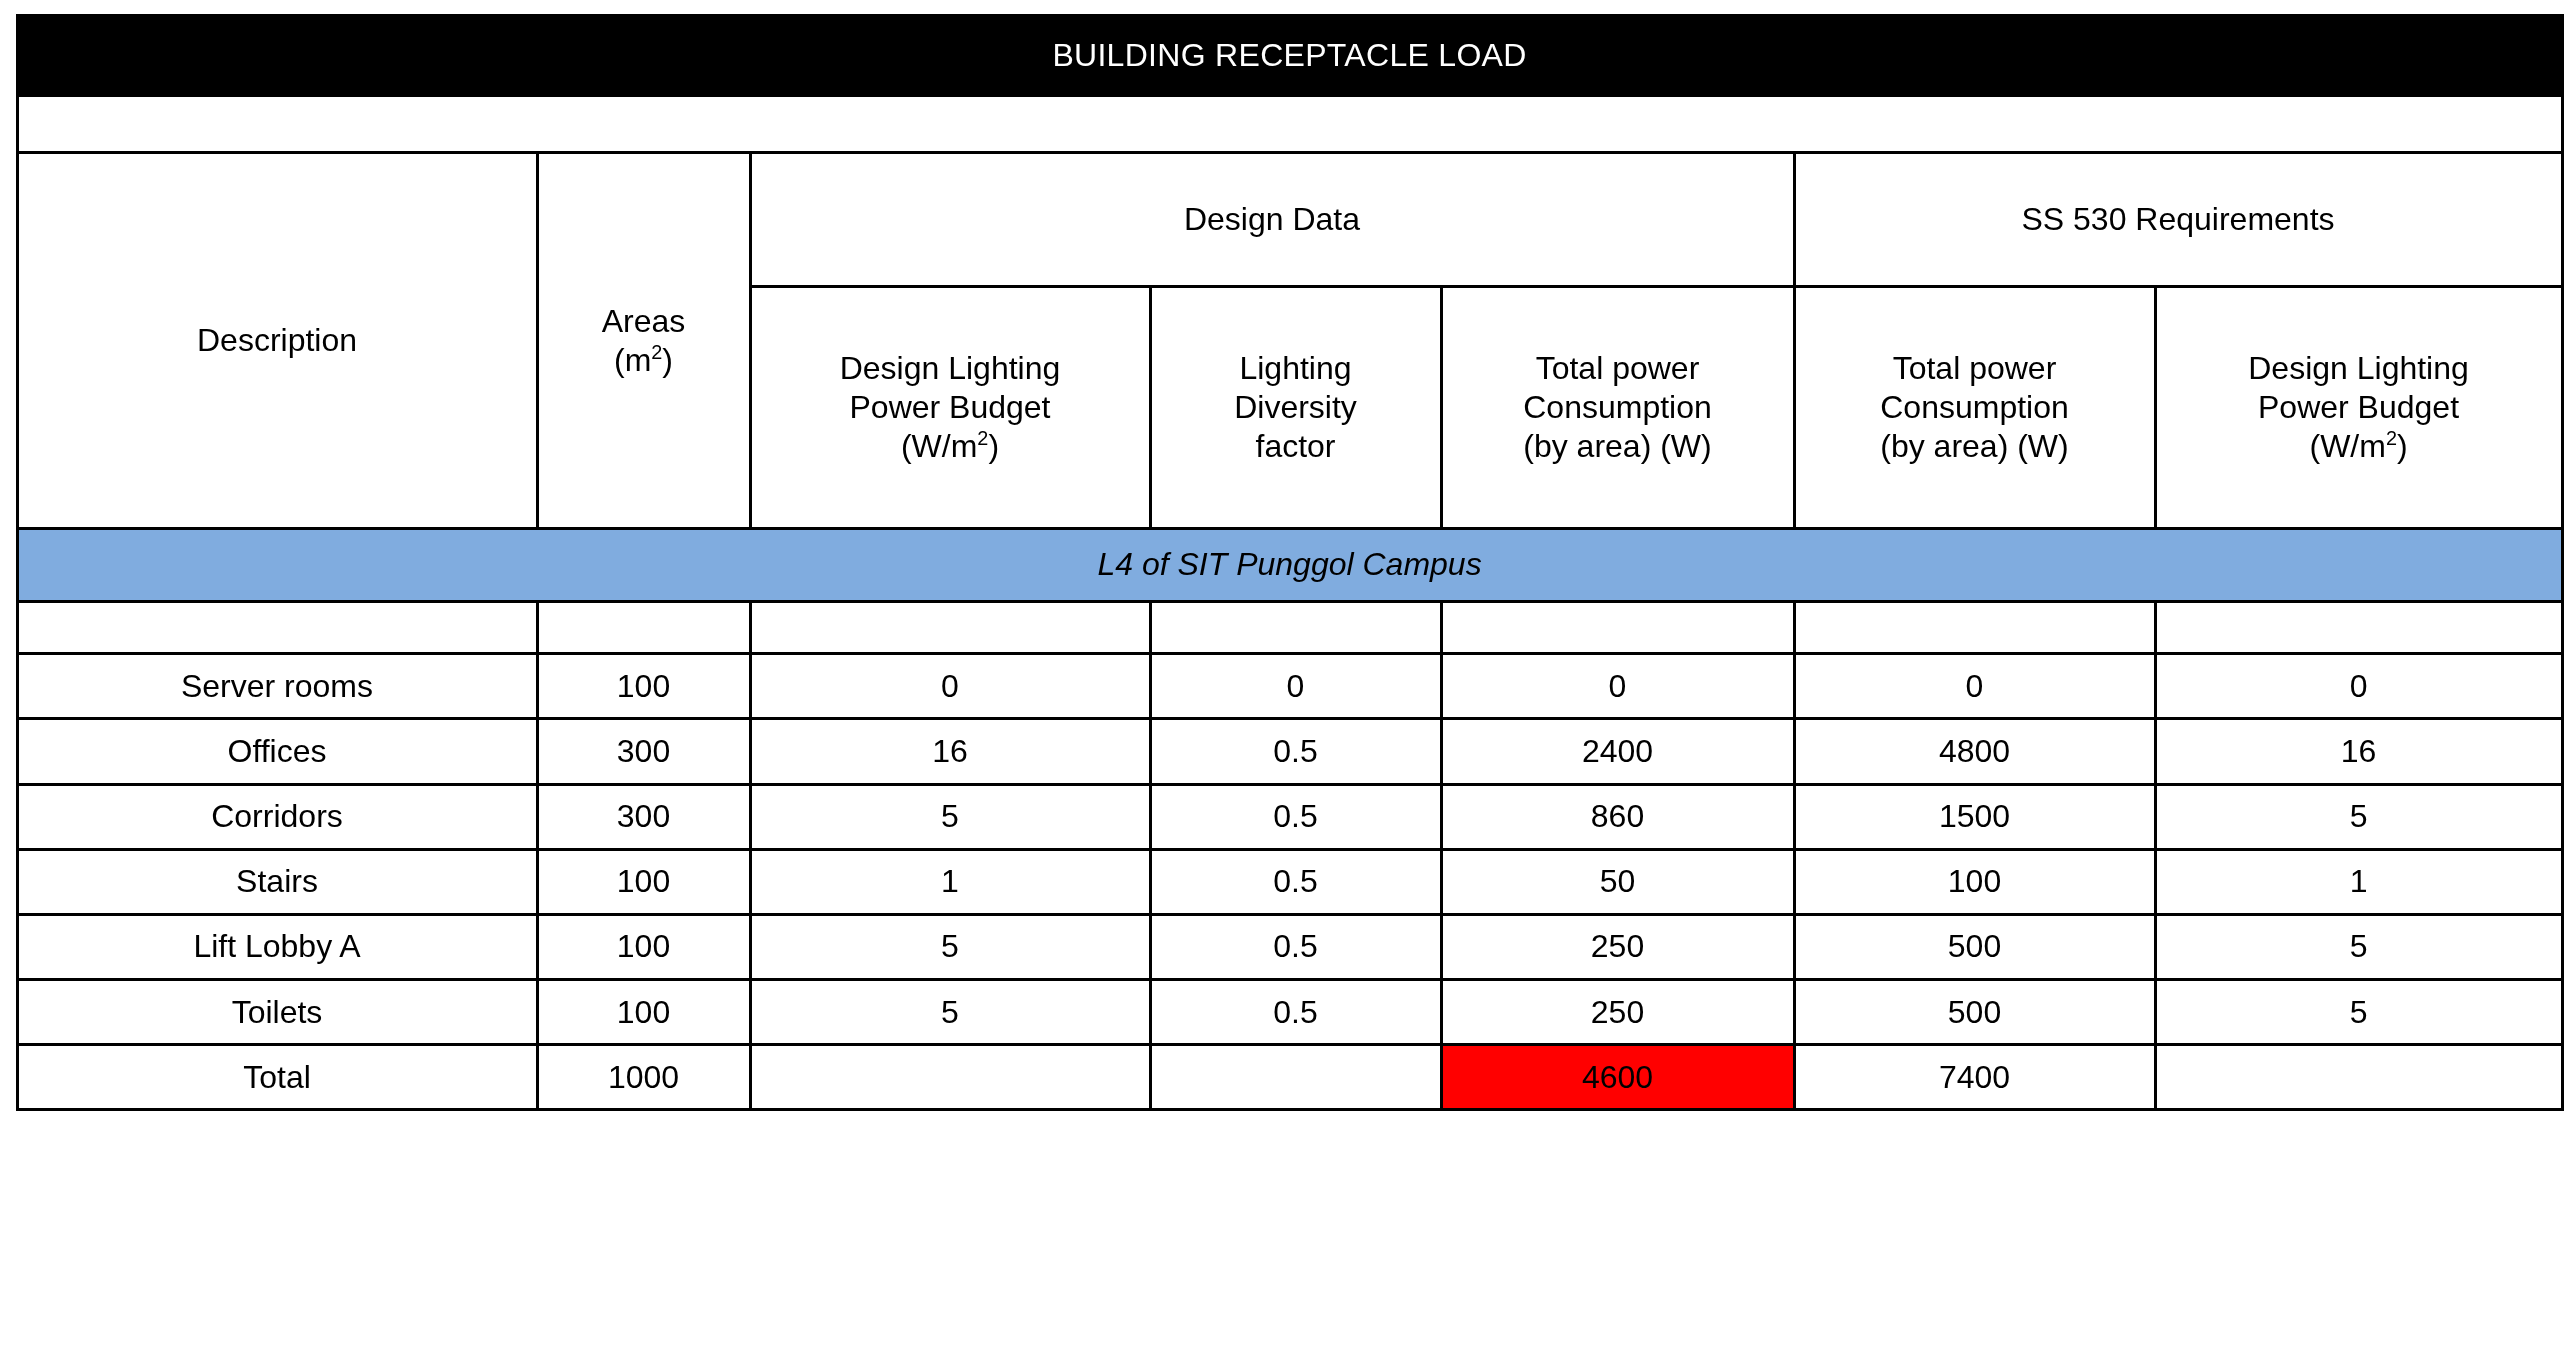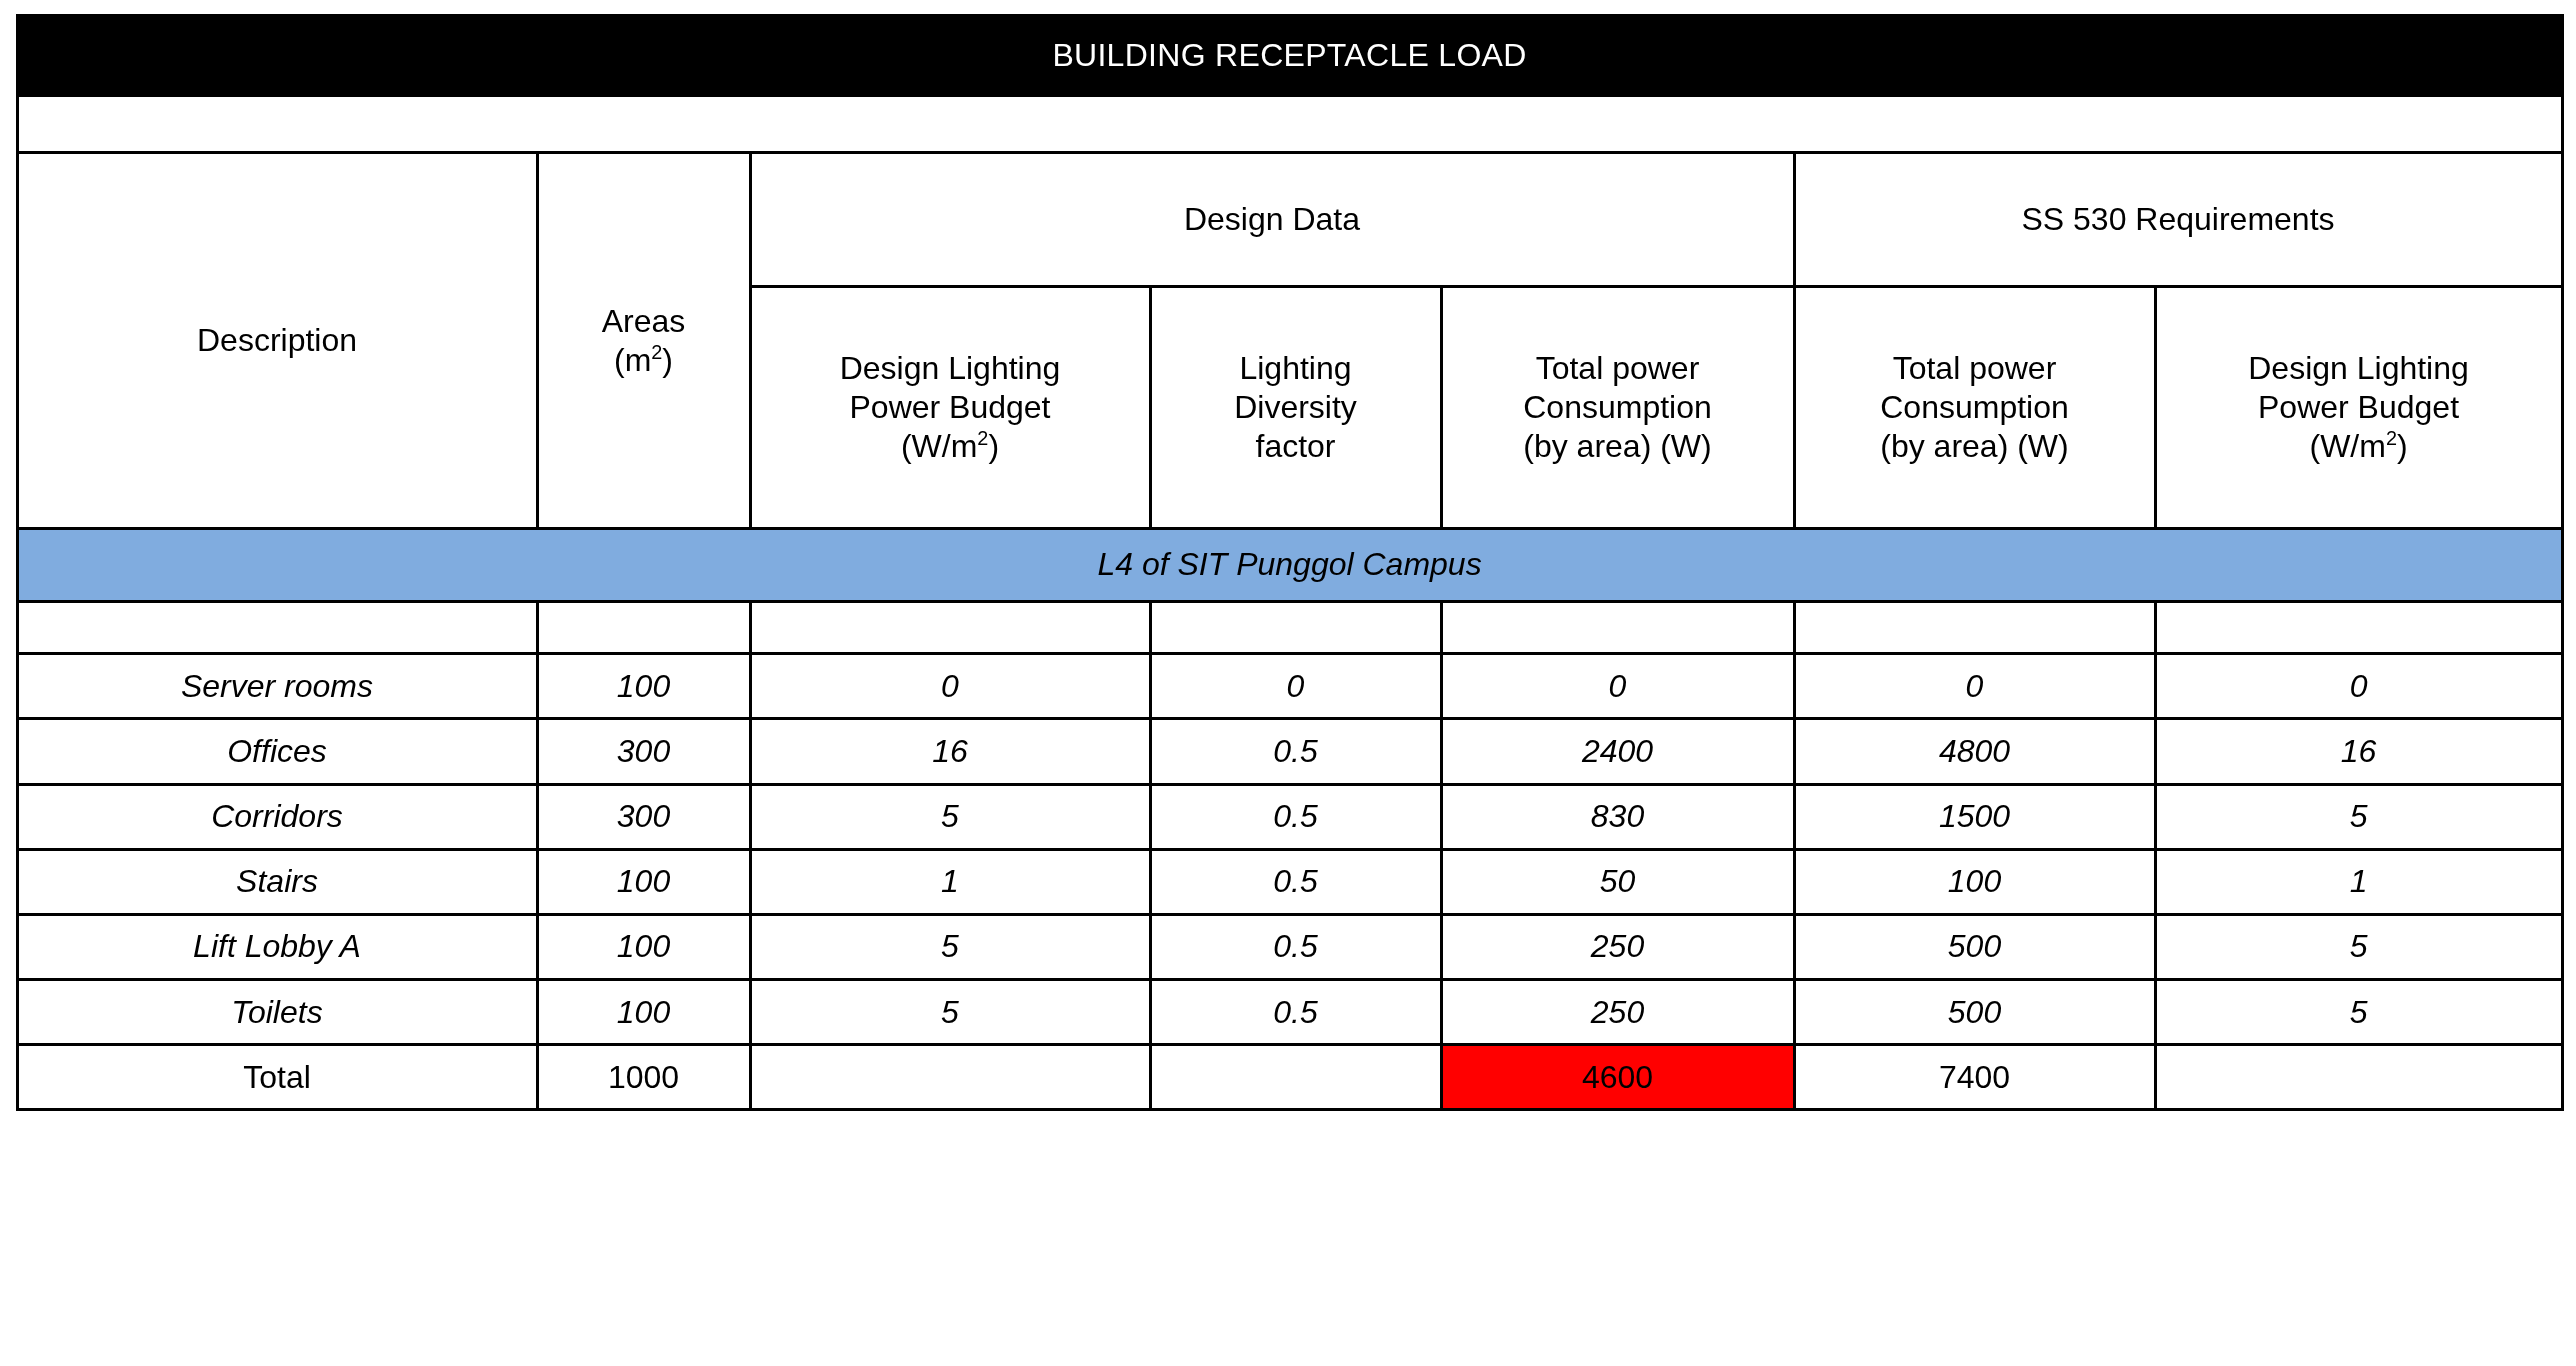--- a/index.html
+++ b/index.html
@@ -83,21 +83,20 @@
     font-weight: bold;
     font-size: 34px;
     height: 64px;
     font-style: italic;
   }
 
   
   .data-row td {
     height: 56px;
     font-size: 33px;
-    font-style: italic;
   }
   .total-row td {
     height: 56px;
     font-size: 33px;
   }
 
   .cell-red {
     background: #FF0000 !important;
     color: #000000 !important;
   }
@@ -204,21 +203,21 @@
         <td>2400</td>
         <td>4800</td>
         <td>16</td>
       </tr>
 
       <tr class="data-row">
         <td>Corridors</td>
         <td>300</td>
         <td>5</td>
         <td>0.5</td>
-        <td>830</td>
+        <td>860</td>
         <td>1500</td>
         <td>5</td>
       </tr>
 
       <tr class="data-row">
         <td>Stairs</td>
         <td>100</td>
         <td>1</td>
         <td>0.5</td>
         <td>50</td>

